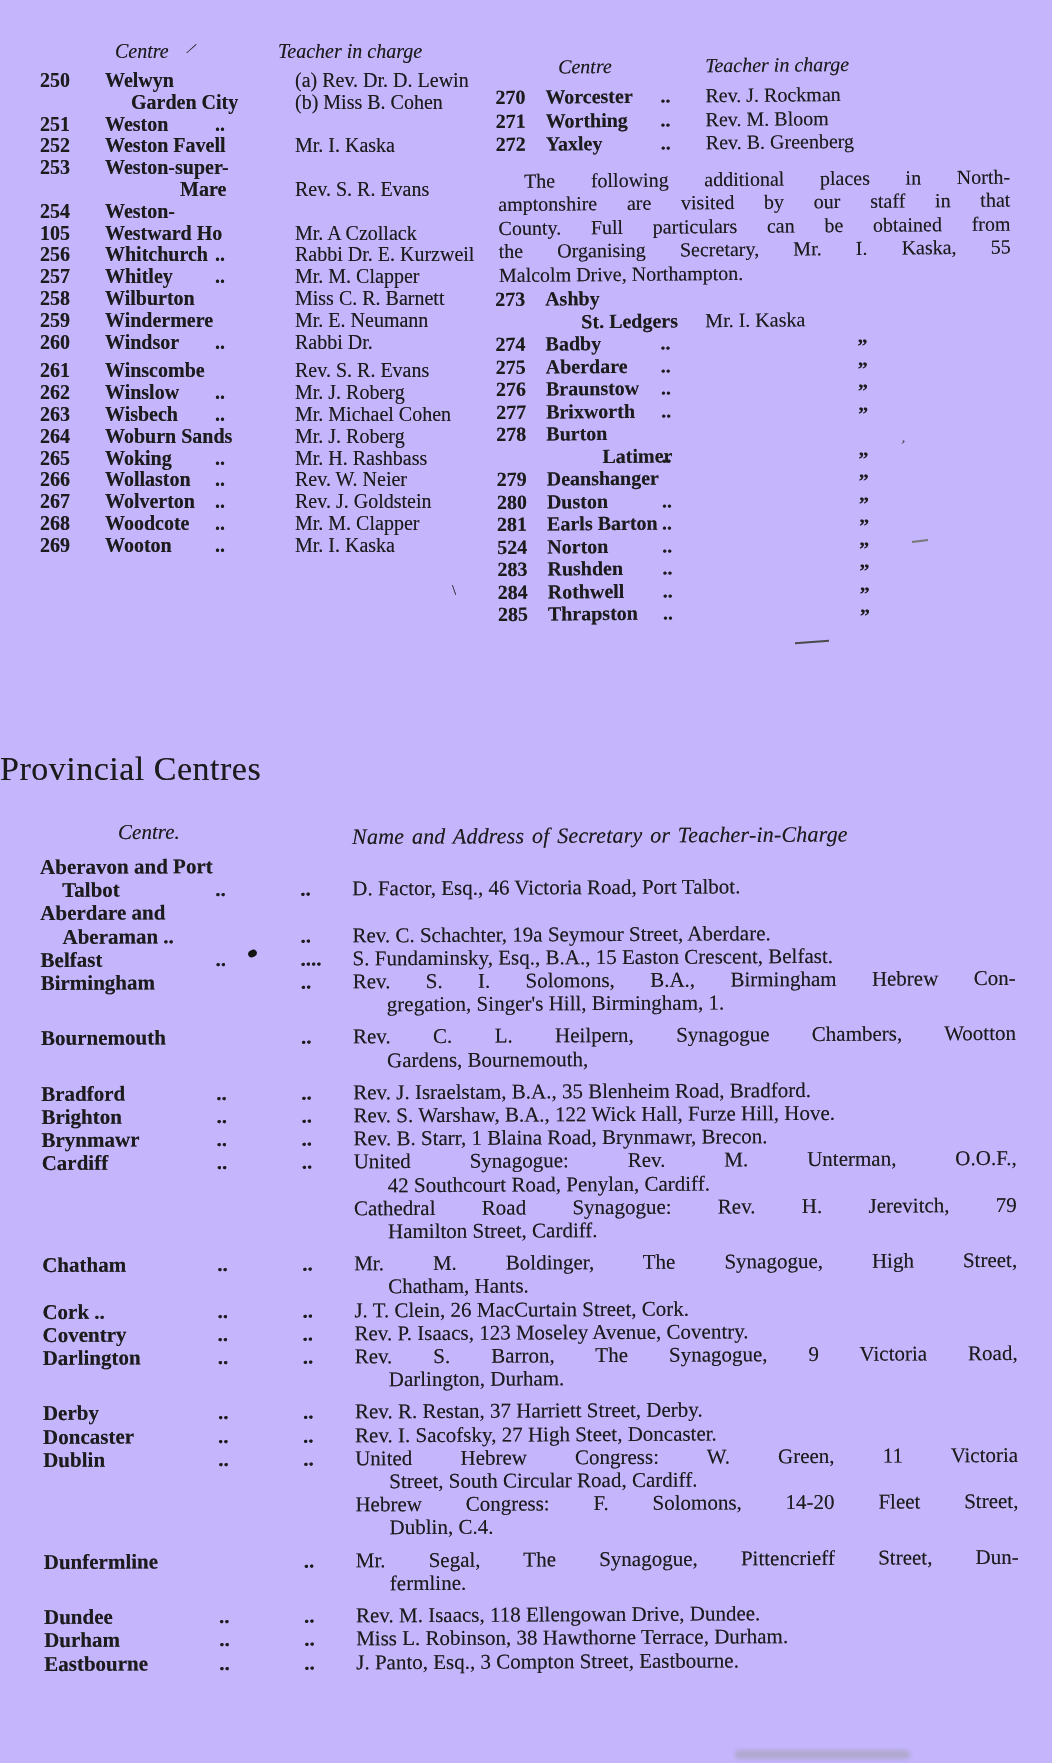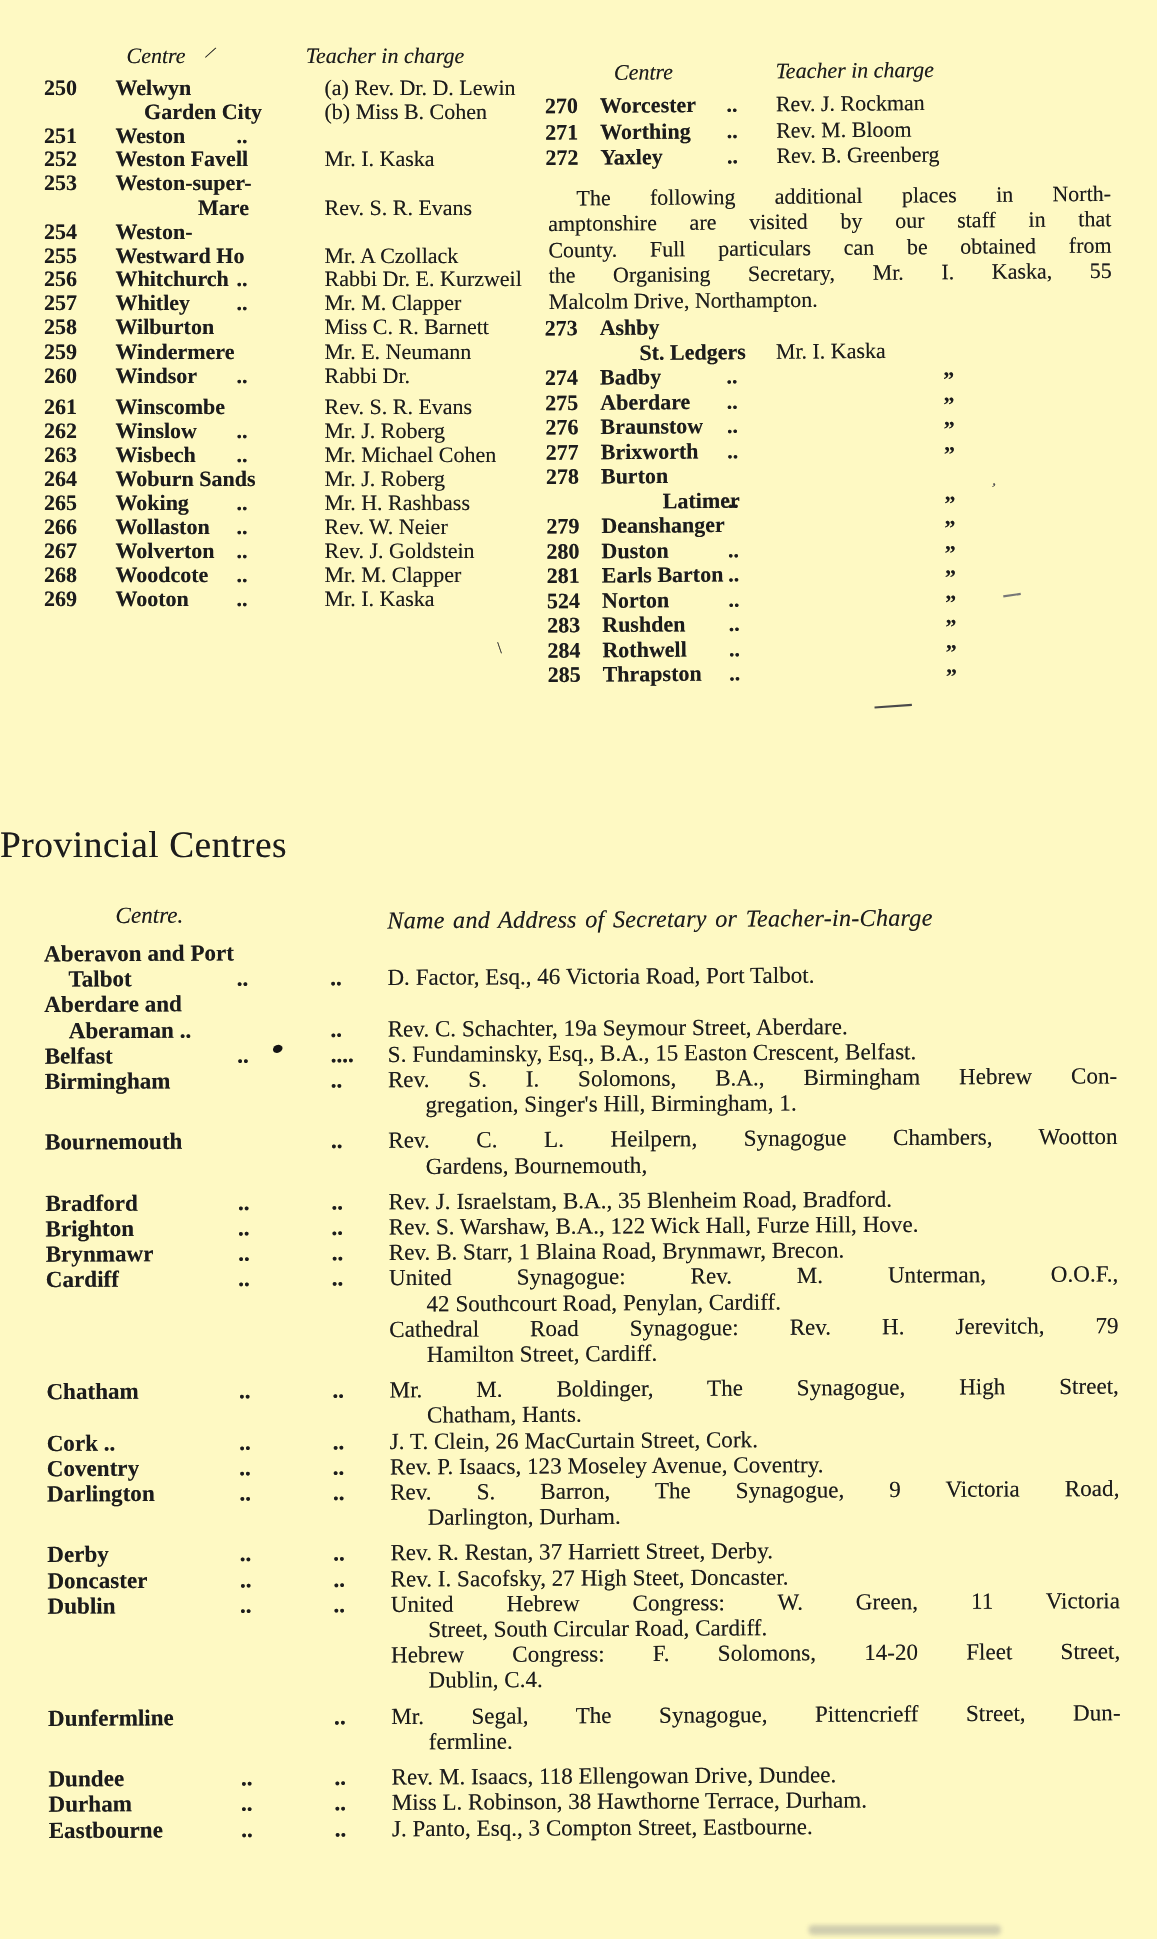--- a/index.html
+++ b/index.html
@@ -1,17 +1,17 @@
 <!DOCTYPE html>
 <html><head>
 <meta charset="utf-8">
 <style>
   html,body{margin:0;padding:0;}
   body{width:1052px;height:1763px;position:relative;background:#e9e9e5;}
-  .page{position:absolute;inset:0;background:#fef9c3;overflow:hidden;
+  .page{position:absolute;inset:0;background:#c4b5fd;overflow:hidden;
         font-family:"Liberation Serif", serif;color:#1c1c1c;
         text-shadow:0 0 0.5px rgba(25,25,25,0.55);}
   
   .t-table{position:absolute;}
   .t-head{position:relative;height:30px;font-style:italic;font-size:20px;}
   .t-head .h-centre{position:absolute;top:0;}
   .t-head .h-teacher{position:absolute;top:0;}
   .left-table{left:40px;top:40px;width:460px;}
   .left-table .h-centre{left:75px;}
   .left-table .h-teacher{left:238px;}
@@ -37,21 +37,21 @@
   .tv-sub{padding-left:37px;}
   .tv-ditto{padding-left:152px;font-weight:bold;position:relative;top:5px;}
   .trow.gap{margin-top:7px;}
   
   .note{position:absolute;left:498px;top:170px;width:512px;font-size:20px;line-height:23.4px;}
   .note .jl{text-align:justify;text-align-last:justify;}
   .note .ind{text-indent:26px;}
   
   .prov-title{position:absolute;left:0;top:750px;width:985px;text-align:left;
               font-size:34px;letter-spacing:0.5px;}
-  .prov-head-centre{position:absolute;left:105px;top:820px;font-style:italic;font-size:21px;}
+  .prov-head-centre{position:absolute;left:118px;top:820px;font-style:italic;font-size:21px;}
   .prov-head-name{position:absolute;left:352px;top:824px;font-style:italic;font-size:22px;
                   letter-spacing:0.2px;word-spacing:2px;}
   .prov{position:absolute;left:40px;top:856px;width:975px;font-size:21px;line-height:23.2px;}
   .prow{display:grid;grid-template-columns:175px 85px 52px 1fr;}
   .prow.gap{margin-top:9px;}
   .pname{font-weight:bold;white-space:nowrap;}
   .pname.pni{padding-left:22px;}
   .pndots,.pmdots{font-weight:bold;}
   .paddr.ind{padding-left:34px;}
   .paddr.just{text-align:justify;text-align-last:justify;}
@@ -116,21 +116,21 @@
           <span class="tdots"></span>
           <span class="tteacher">Rev. S. R. Evans</span>
         </div>
         <div class="trow">
           <span class="tnum">254</span>
           <span class="tname">Weston-</span>
           <span class="tdots"></span>
           <span class="tteacher"></span>
         </div>
         <div class="trow">
-          <span class="tnum">255</span>
+          <span class="tnum">105</span>
           <span class="tname">Westward Ho</span>
           <span class="tdots"></span>
           <span class="tteacher">Mr. A Czollack</span>
         </div>
         <div class="trow">
           <span class="tnum">256</span>
           <span class="tname">Whitchurch</span>
           <span class="tdots">..</span>
           <span class="tteacher">Rabbi Dr. E. Kurzweil</span>
         </div>

